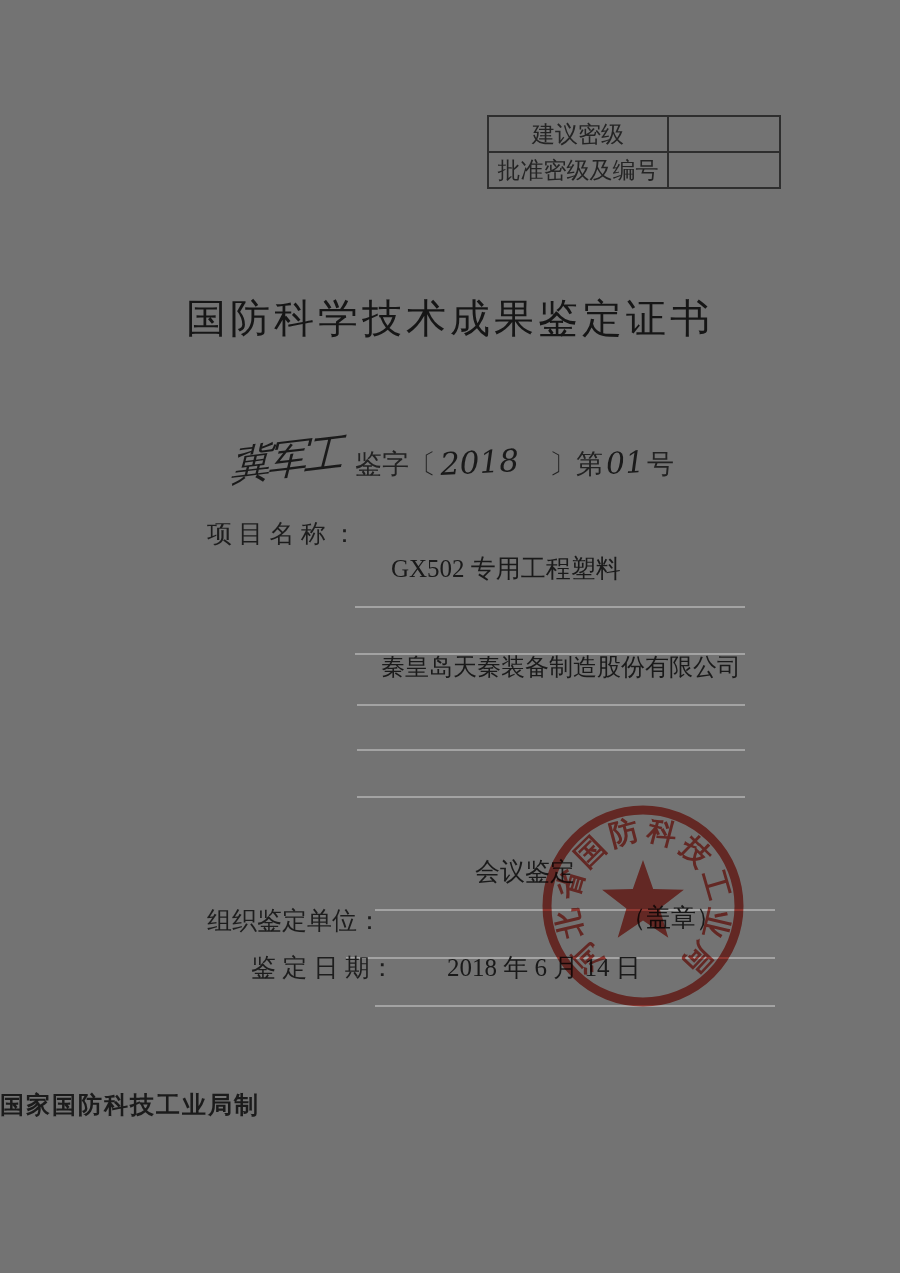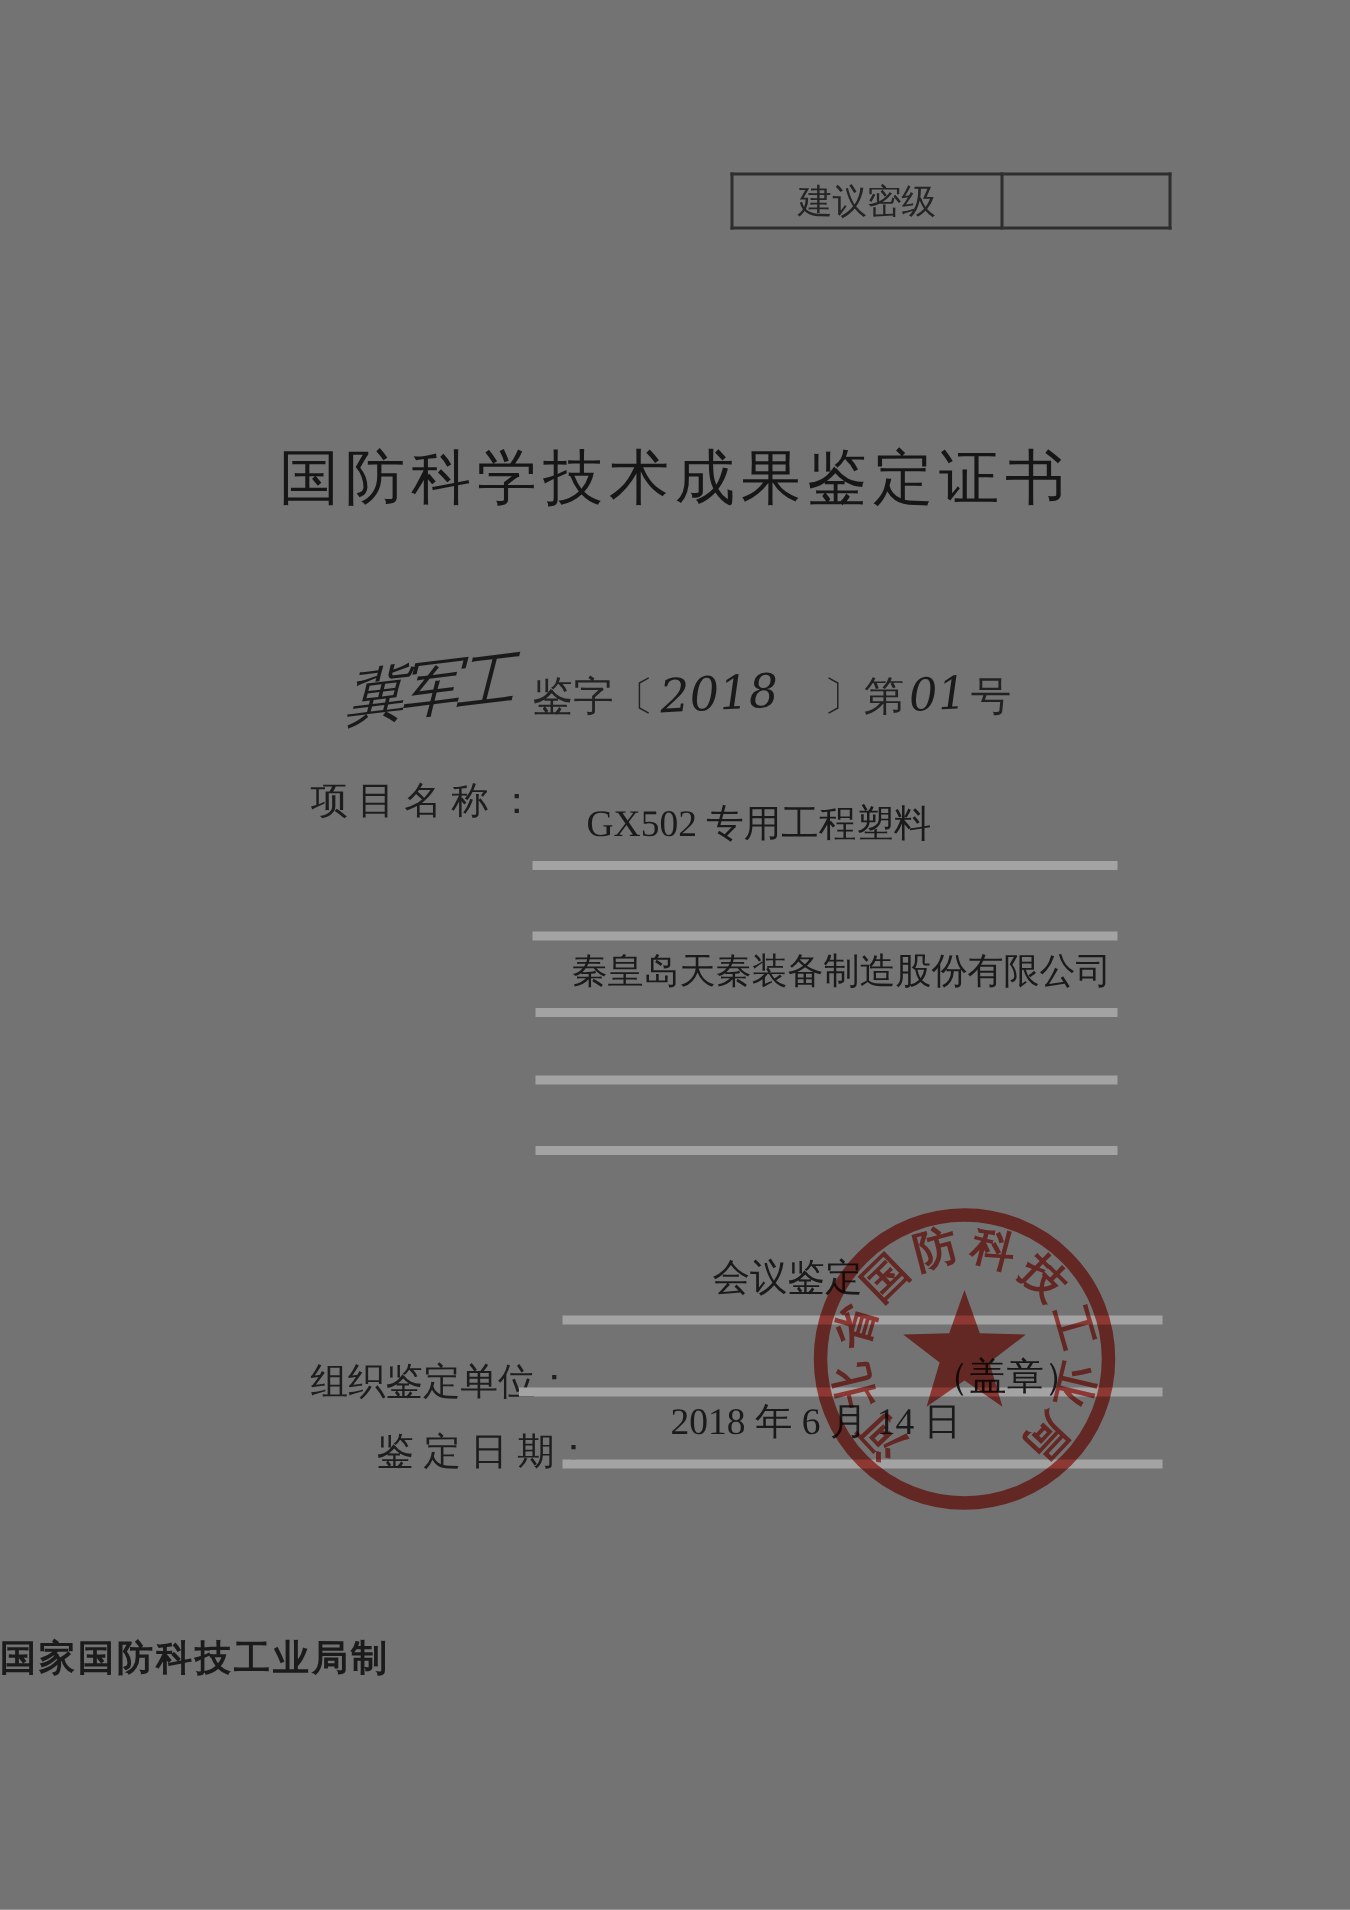--- a/index.html
+++ b/index.html
@@ -58,24 +58,24 @@
   .dn-gap { display: inline-block; width: 26px; }
 
   
   .f-label {
     position: absolute; left: 207px;
     font-size: 25px; color: #1d1d1d; white-space: nowrap;
     font-family: "Liberation Serif", serif;
   }
   .u-line {
     position: absolute;
-    border-bottom: 6px solid #a3a3a3;
+    border-bottom: 2px solid #a3a3a3;
     display: flex; align-items: flex-end;
     font-size: 25px; color: #1a1a1a;
-    padding-bottom: 9px; white-space: nowrap;
+    padding-bottom: 21px; white-space: nowrap; margin-top: 28px;
   }
   .seal-note {
     position: absolute; left: 621px; top: 901px;
     font-size: 25px; color: #181818; z-index: 3;
   }
 
   
   .stamp {
     position: absolute; left: 536px; top: 799px;
     width: 214px; height: 214px;
@@ -99,20 +99,24 @@
 </style>
 </head>
 <body>
 
 <div class="page">
 
   <table class="class-table">
     <tbody>
         <tr>
       <td class="lbl">建议密级</td>
+      <td class="val"></td>
+    </tr>
+    <tr>
+      <td class="lbl">批准密级及编号</td>
       <td class="val"></td>
     </tr>
   </tbody>
     </table>
 
   <div class="cert-title">国防科学技术成果鉴定证书</div>
 
   <div class="doc-number">
     <span class="hand hand-prefix">冀军工</span>
     <span>鉴字〔</span>

